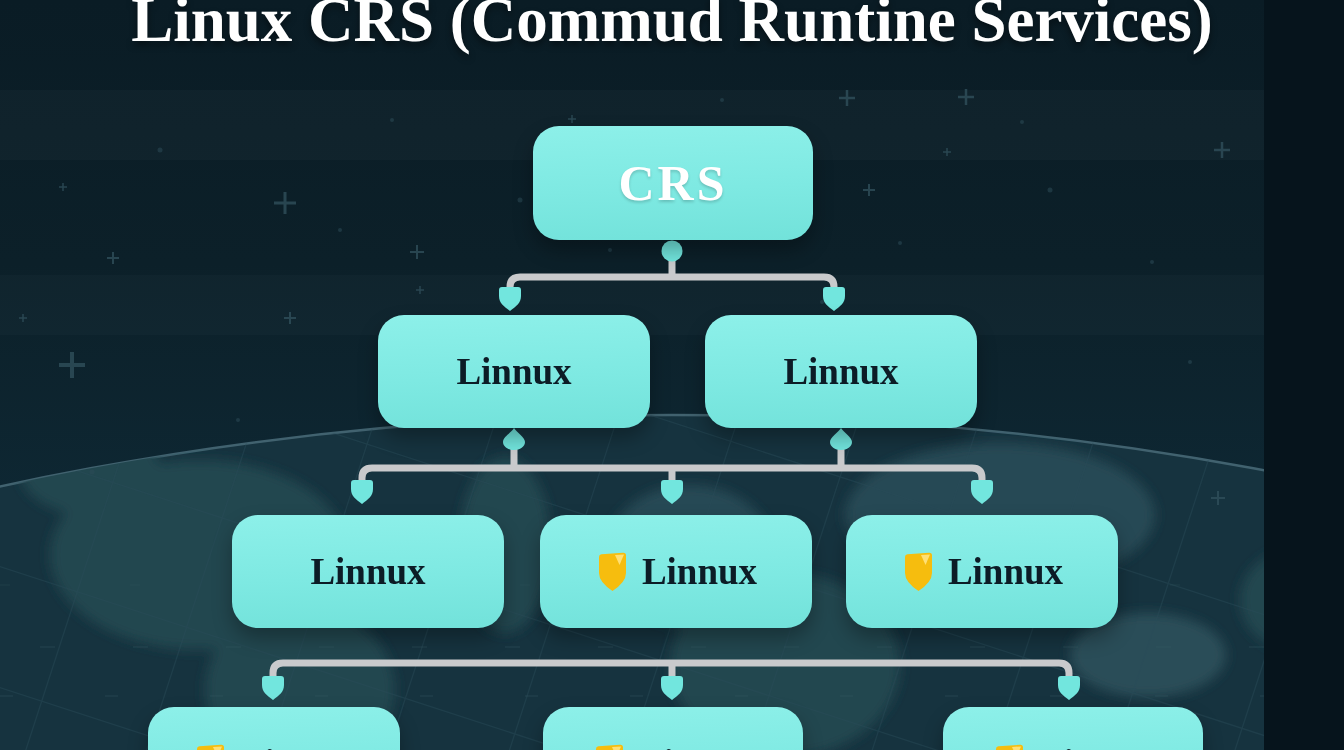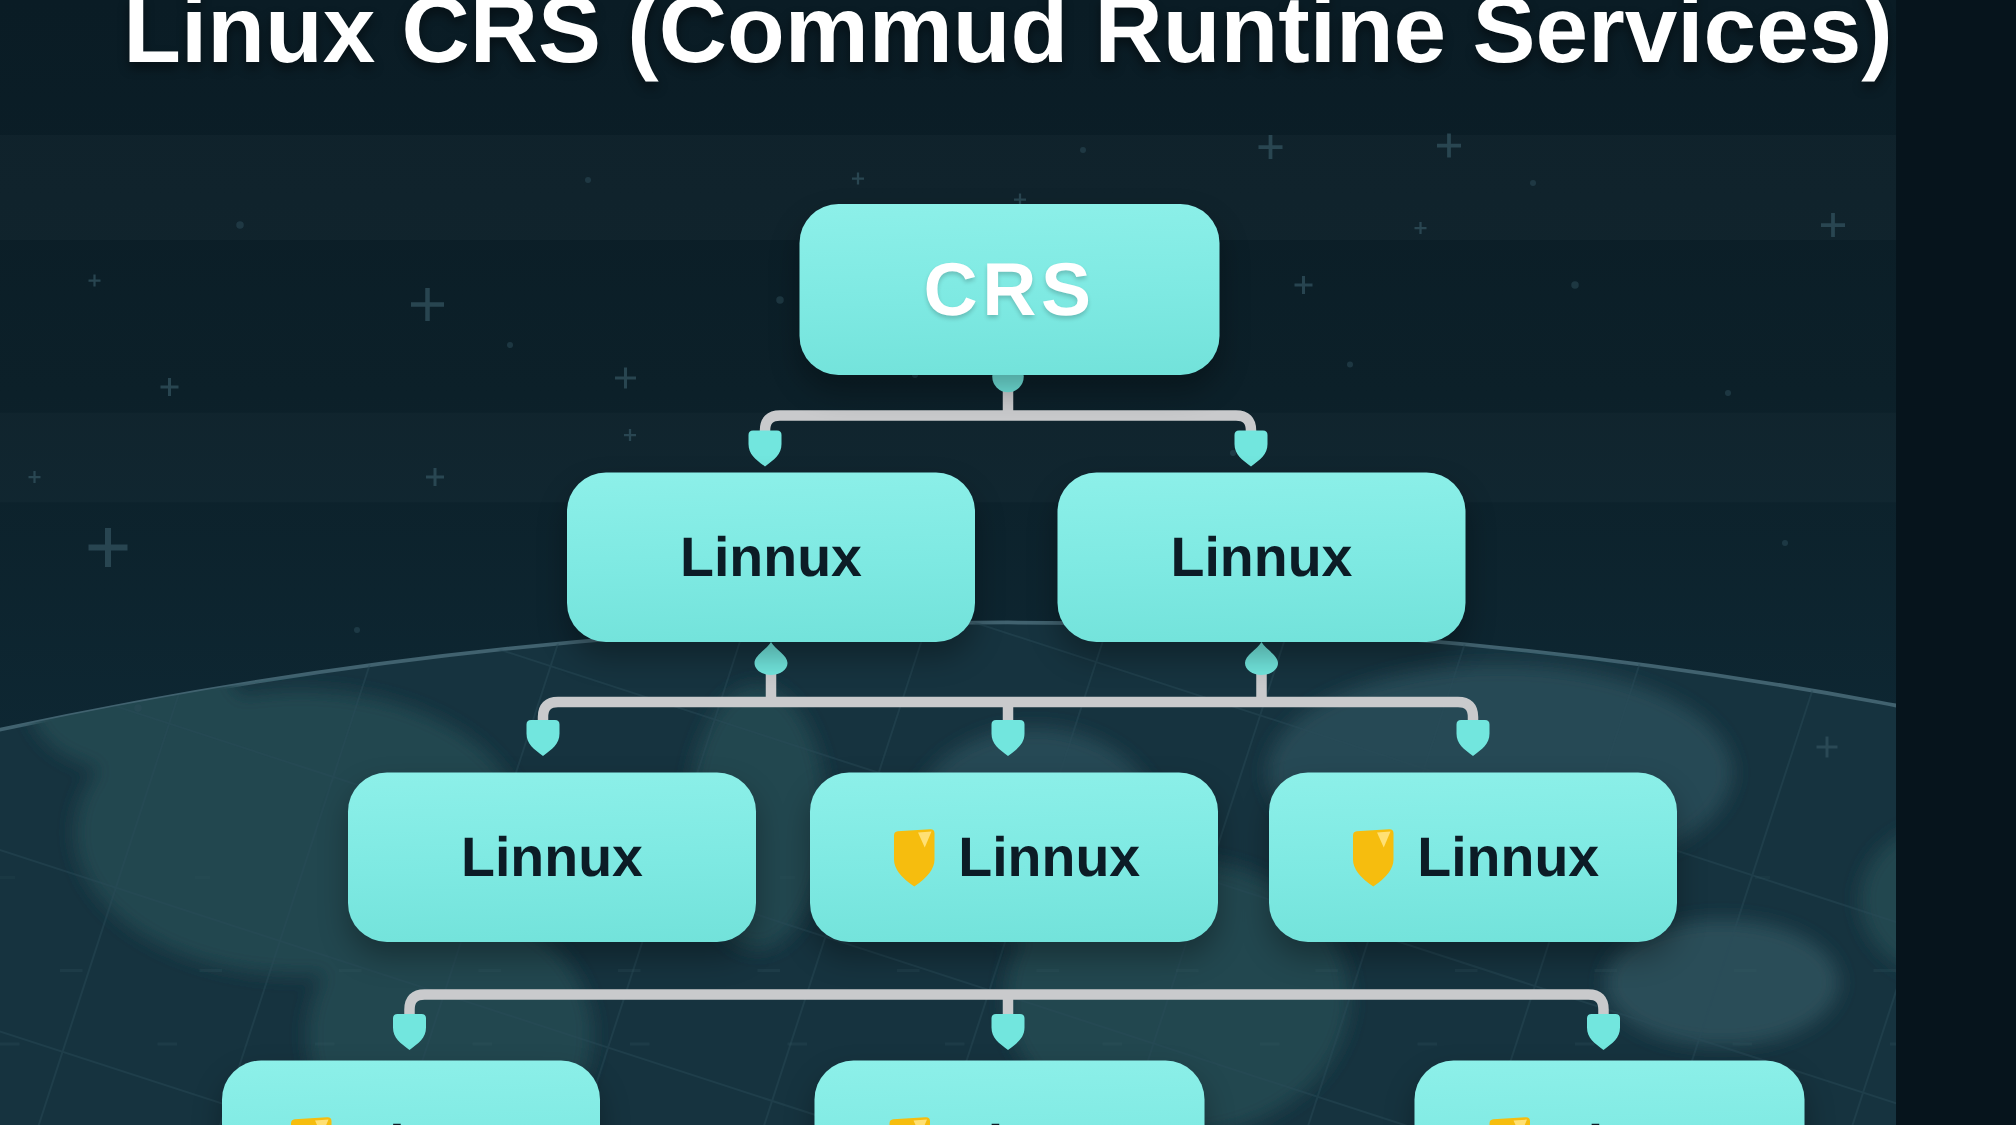--- a/index.html
+++ b/index.html
@@ -1,19 +1,19 @@
 <!DOCTYPE html>
 <html><head>
 <meta charset="utf-8">
 <style>
   html,body{margin:0;padding:0;background:#06141c;}
   .stage{
     position:relative;width:1264px;height:750px;overflow:hidden;
     background:linear-gradient(180deg,#0a1c25 0%,#0c2029 35%,#0e2834 70%,#102c38 100%);
-    font-family:Liberation Sans, sans-serif;
+    font-family:Liberation Serif, serif;
   }
   .stage svg.layer{position:absolute;left:0;top:0;}
   #bg{z-index:1;}
   #connectors{z-index:3;}
   .title{
     position:absolute;left:0;top:-11px;width:1344px;z-index:5;
     text-align:center;font-size:63px;line-height:63px;font-weight:bold;color:#ffffff;
     letter-spacing:0px;white-space:nowrap;
     text-shadow:0 4px 7px rgba(0,0,0,.45);
   }
@@ -21,21 +21,21 @@
     position:absolute;z-index:4;
     background:linear-gradient(178deg,#8df0e9 0%,#7ee9e2 55%,#72e2da 100%);
     border-radius:26px;
     display:flex;align-items:center;justify-content:center;gap:13px;
     box-shadow:0 10px 20px rgba(0,0,0,.30);
   }
   .node .lbl{font-weight:bold;color:#0c1c26;font-size:37px;letter-spacing:0;}
   .node.root .lbl{color:#ffffff;font-size:50px;letter-spacing:3px;text-shadow:0 2px 3px rgba(0,0,0,.18);}
   .shield{display:block;width:34px;height:40px;flex:0 0 auto;}
   
-  #crs {left:533px;top:136px;width:280px;height:114px;}
+  #crs {left:533px;top:126px;width:280px;height:114px;}
   #l2a {left:378px;top:315px;width:272px;height:113px;}
   #l2b {left:705px;top:315px;width:272px;height:113px;}
   #l3a {left:232px;top:515px;width:272px;height:113px;}
   #l3b {left:540px;top:515px;width:272px;height:113px;}
   #l3c {left:846px;top:515px;width:272px;height:113px;}
   #l4a {left:148px;top:707px;width:252px;height:113px;}
   #l4b {left:543px;top:707px;width:260px;height:113px;}
   #l4c {left:943px;top:707px;width:260px;height:113px;}
 </style>
 </head>

